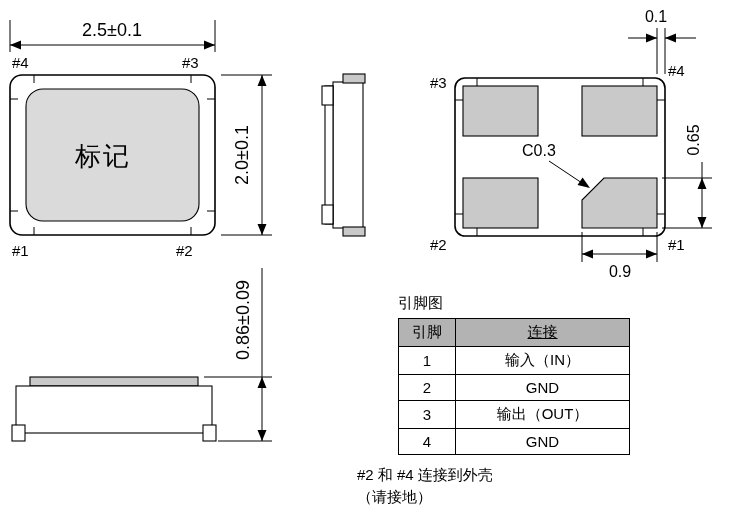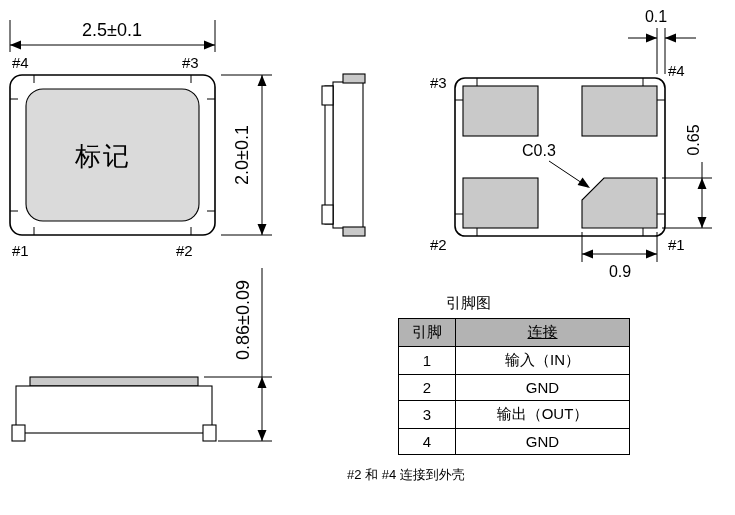--- a/index.html
+++ b/index.html
@@ -13,28 +13,28 @@
   .mark    { fill:#dadada; stroke:#000000; stroke-width:1.1; }
   .dim     { stroke:#000000; stroke-width:1; fill:none; }
   .tick    { stroke:#000000; stroke-width:1; fill:none; }
   .ah      { fill:#000000; stroke:none; }
   text { fill:#000; }
   .t15 { font-size:15px; }
   .t16 { font-size:16px; }
   .t18 { font-size:18px; }
   .t26 { font-size:26px; letter-spacing:2px; }
   .table-block { position:absolute; left:398px; top:294px; }
-  .table-title { font-size:15px; margin-bottom:5px;margin-left:48px; }
+  .table-title { font-size:15px; margin-bottom:5px; }
   table { border-collapse:collapse; table-layout:fixed; }
   th, td { border:1px solid #000; text-align:center; vertical-align:middle;
            font-size:15px; font-weight:400; height:23px; padding:4px 2px; }
   .col-pin { width:57px; }
   .col-conn { width:174px;text-decoration:underline; }
   thead th { background:#b3b3b3; }
-  .note { position:absolute; left:347px; top:464px; font-size:13px; line-height:22px; }
+  .note { position:absolute; left:357px; top:464px; font-size:15px; line-height:22px; }
 </style>
 </head>
 <body>
 
 <div class="stage">
 
   <svg width="735" height="515" viewBox="0 0 735 515">
 
     <g>
       <rect class="outline" x="10" y="75" width="205" height="160" rx="12"></rect>
@@ -152,15 +152,16 @@
         <tr>
           <td>4</td>
           <td>GND</td>
         </tr>
       </tbody>
     </table>
   </div>
 
   <div class="note">
     <div>#2 和 #4 连接到外壳</div>
+    <div>（请接地）</div>
   </div>
 
 </div>
 
 </body></html>

